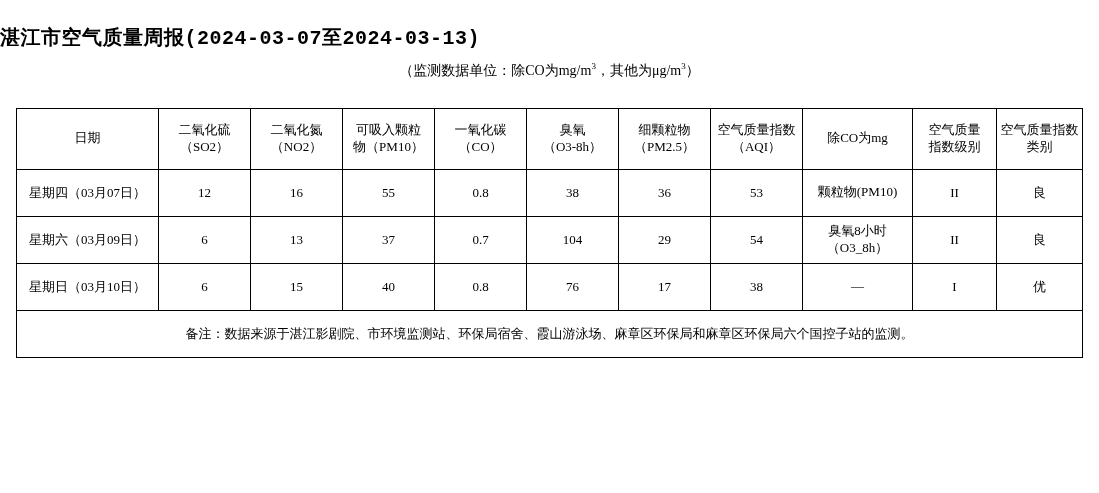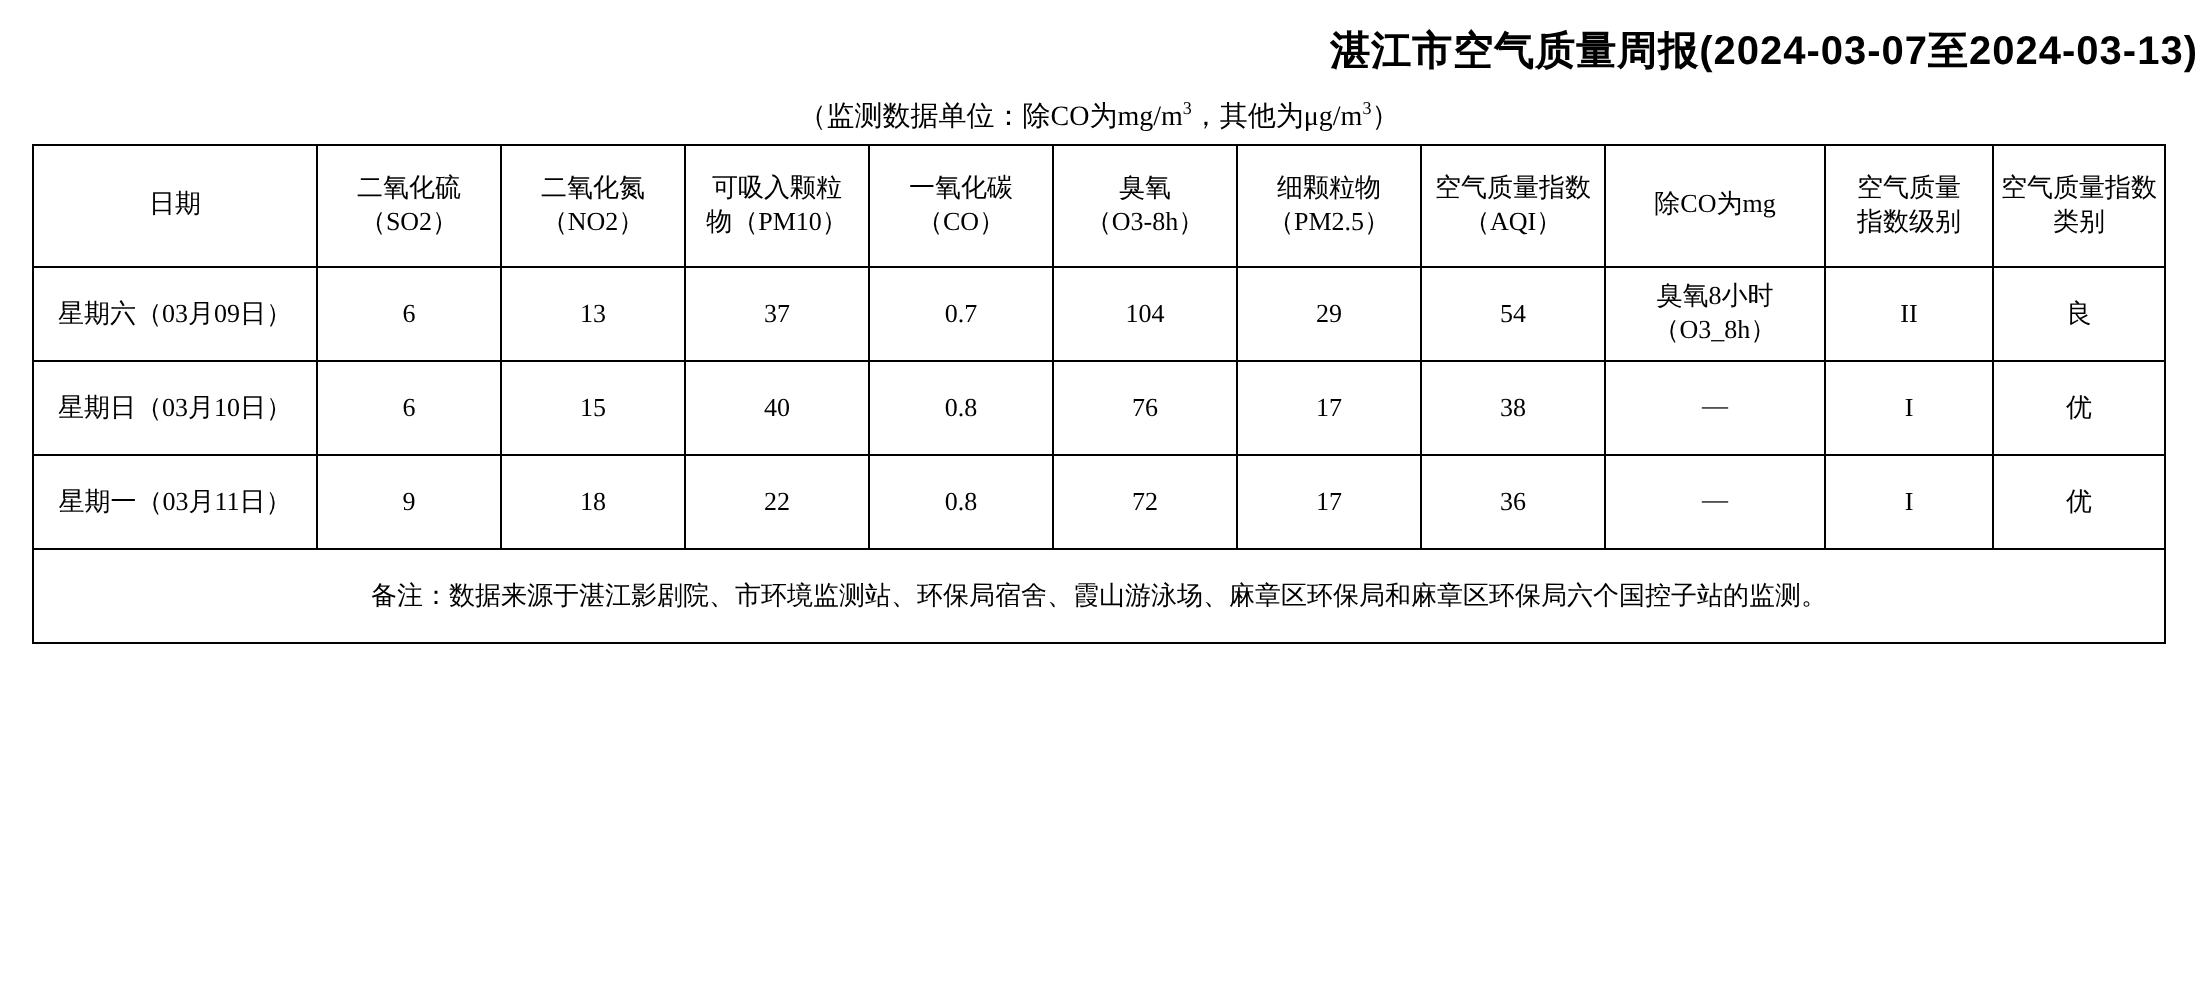--- a/index.html
+++ b/index.html
@@ -14,32 +14,32 @@
     color: #000000;
     overflow: hidden;
   }
   .page {
     position: relative;
     width: 1099px;
     height: 493px;
     box-sizing: border-box;
   }
   .title {
-    text-align: right;
+    text-align: left;
     font-size: 20px;
     font-weight: bold;
-    margin-top: 12px;
+    margin-top: 24px;
     letter-spacing: 0.5px;
-    font-family: Liberation Sans, sans-serif;
+    font-family: Liberation Mono, monospace;
   }
   .subtitle {
     text-align: center;
     font-size: 14px;
     margin-top: 10px;
-    margin-bottom: 4px;
+    margin-bottom: 28px;
     font-family: "Liberation Serif", "DejaVu Serif", serif;
   }
   .subtitle sup {
     font-size: 9px;
     vertical-align: super;
   }
   table.aqi {
     border-collapse: collapse;
     width: 1066px;
     margin: 0 auto;
@@ -152,20 +152,36 @@
           <span class="twoline">指数级别</span>
         </th>
         <th>
           <span class="twoline">空气质量指数</span>
           <span class="twoline">类别</span>
         </th>
       </tr>
     </thead>
     <tbody>
       <tr>
+        <td>星期四（03月07日）</td>
+        <td>12</td>
+        <td>16</td>
+        <td>55</td>
+        <td>0.8</td>
+        <td>38</td>
+        <td>36</td>
+        <td>53</td>
+        <td>
+          <span class="twoline">颗粒物(PM10)</span>
+          <span class="twoline"></span>
+        </td>
+        <td>II</td>
+        <td>良</td>
+      </tr>
+      <tr>
         <td>星期六（03月09日）</td>
         <td>6</td>
         <td>13</td>
         <td>37</td>
         <td>0.7</td>
         <td>104</td>
         <td>29</td>
         <td>54</td>
         <td>
           <span class="twoline">臭氧8小时</span>
@@ -183,35 +199,19 @@
         <td>76</td>
         <td>17</td>
         <td>38</td>
         <td>
           <span class="twoline">—</span>
           <span class="twoline"></span>
         </td>
         <td>I</td>
         <td>优</td>
       </tr>
-      <tr>
-        <td>星期一（03月11日）</td>
-        <td>9</td>
-        <td>18</td>
-        <td>22</td>
-        <td>0.8</td>
-        <td>72</td>
-        <td>17</td>
-        <td>36</td>
-        <td>
-          <span class="twoline">—</span>
-          <span class="twoline"></span>
-        </td>
-        <td>I</td>
-        <td>优</td>
-      </tr>
       <tr class="note-row">
         <td colspan="11">备注：数据来源于湛江影剧院、市环境监测站、环保局宿舍、霞山游泳场、麻章区环保局和麻章区环保局六个国控子站的监测。</td>
       </tr>
     </tbody>
   </table>
 
 </div>
 
 </body></html>

